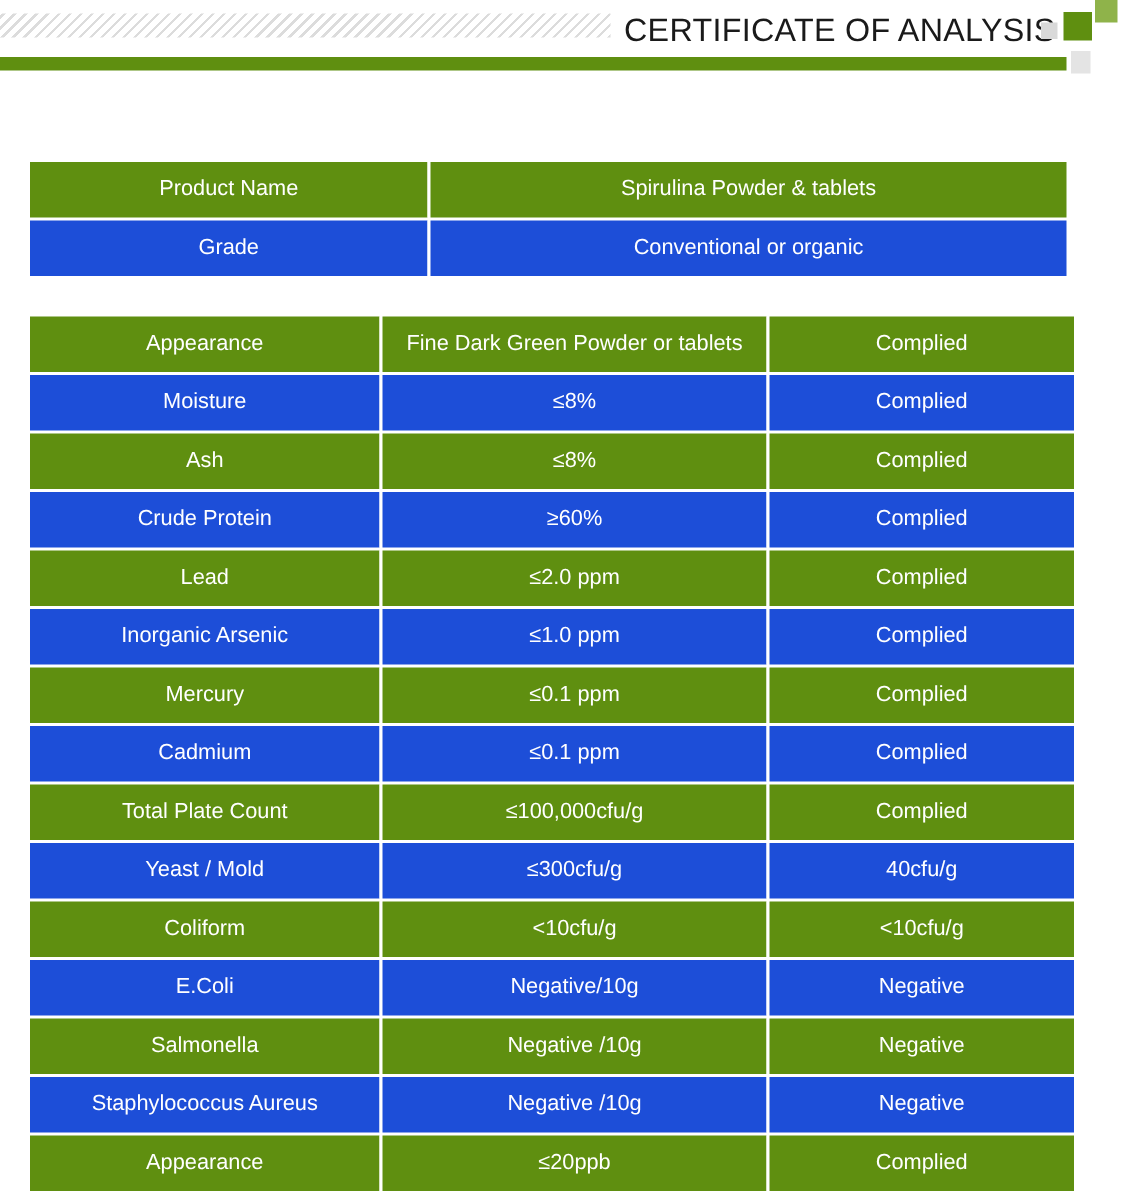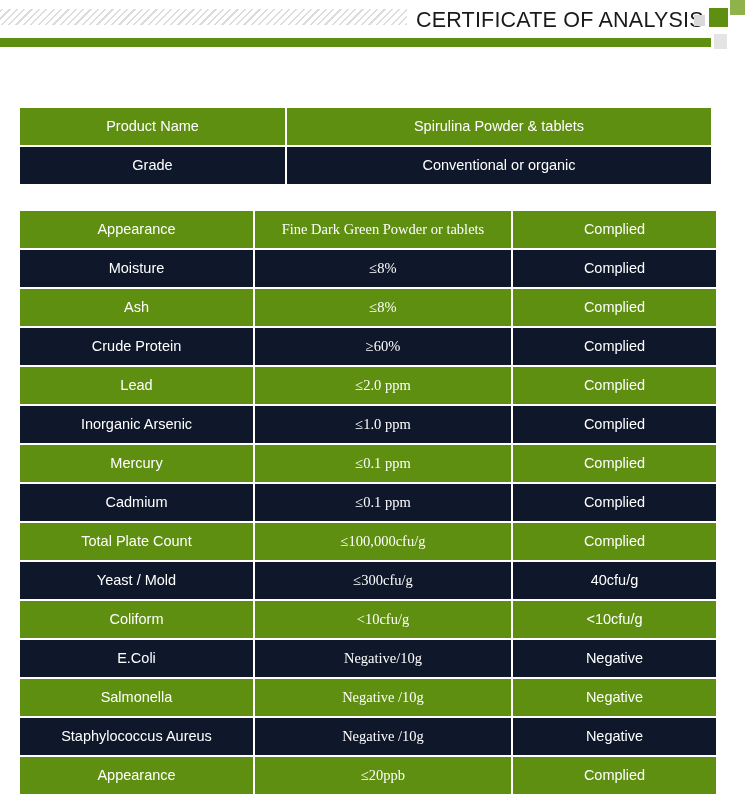--- a/index.html
+++ b/index.html
@@ -99,39 +99,39 @@
     top: 211px;
     width: 708px;
   }
   .row {
     display: flex;
     width: 100%;
     height: 37px;
     margin-bottom: 2px;
   }
   .row.dark .cell { background: #5f8f10; }
-  .row.light .cell { background: #0f172a; }
+  .row.light .cell { background: #1d4ed8; }
   .cell {
     height: 37px;
     line-height: 37px;
     text-align: center;
     color: #ffffff;
     font-size: 14.5px;
     font-family: "Liberation Sans", sans-serif;
     overflow: hidden;
     white-space: nowrap;
   }
   
   #info-table .c-name { width: 265px; }
   #info-table .c-spacer { width: 2px; background: #ffffff !important; }
   #info-table .c-value { width: 424px; }
 
   
   #spec-table .c-item   { width: 233px; }
-  #spec-table .c-spec   { width: 256px; font-family: Liberation Serif, serif; }
+  #spec-table .c-spec   { width: 256px; }
   #spec-table .c-result { width: 203px; }
   #spec-table .gap { width: 2px; background: #ffffff !important; }
 </style>
 </head>
 <body>
 
 <div id="header">
   <div id="hatch-band"></div>
   <div id="doc-title">CERTIFICATE OF ANALYSIS</div>
   <div id="green-bar"></div>

